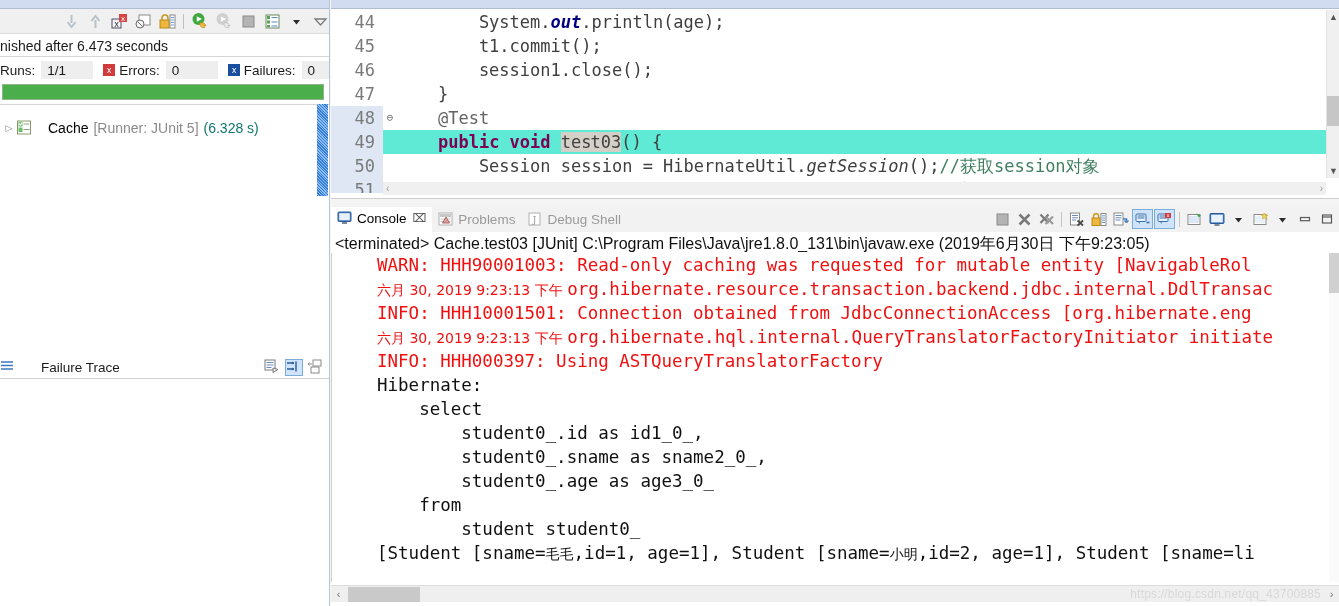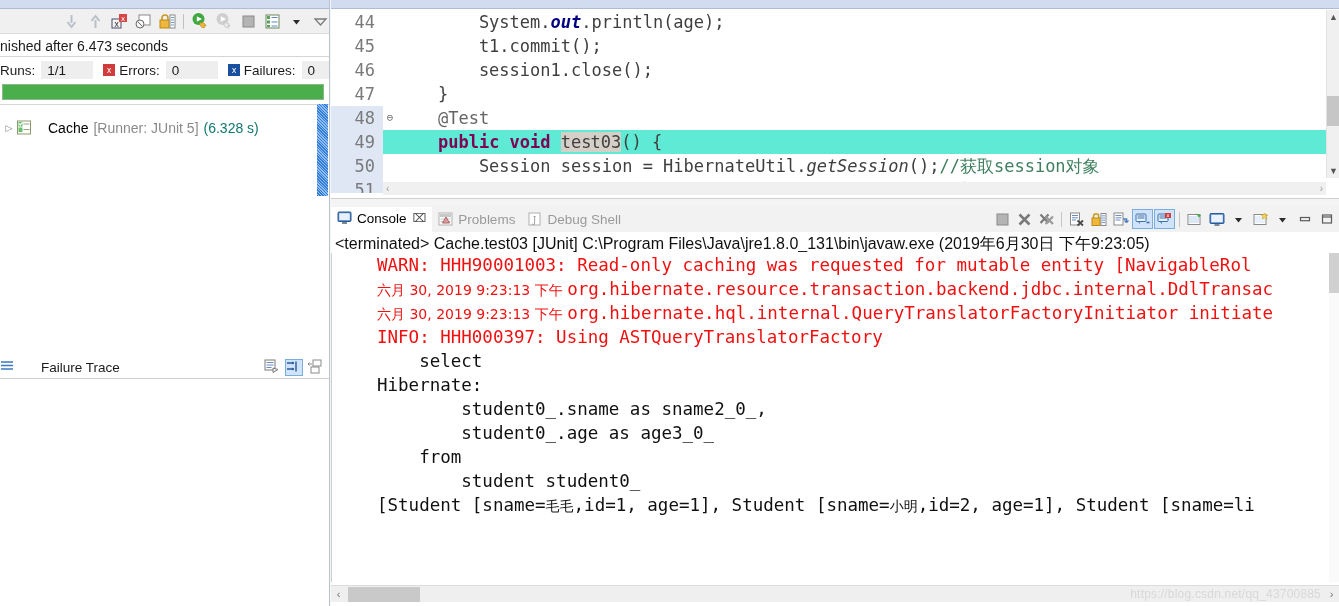--- a/index.html
+++ b/index.html
@@ -663,24 +663,26 @@
               <path d="M2.5 4h9" stroke="#5a5a5a" stroke-width="1.2"></path>
             </svg>
         </div>
       </div>
 
       <div id="console-termline">&lt;terminated&gt; Cache.test03 [JUnit] C:\Program Files\Java\jre1.8.0_131\bin\javaw.exe (2019年6月30日 下午9:23:05)</div>
 
       <div id="console-out">
         <div class="cline"><span class="red">WARN: HHH90001003: Read-only caching was requested for mutable entity [NavigableRol</span></div>
         <div class="cline"><span class="red cjk">六月 30, 2019 9:23:13 下午 </span><span class="red">org.hibernate.resource.transaction.backend.jdbc.internal.DdlTransac</span></div>
+        <div class="cline"><span class="red">INFO: HHH10001501: Connection obtained from JdbcConnectionAccess [org.hibernate.eng</span></div>
         <div class="cline"><span class="red cjk">六月 30, 2019 9:23:13 下午 </span><span class="red">org.hibernate.hql.internal.QueryTranslatorFactoryInitiator initiate</span></div>
         <div class="cline"><span class="red">INFO: HHH000397: Using ASTQueryTranslatorFactory</span></div>
+        <div class="cline"><span class="blk">Hibernate: </span></div>
         <div class="cline"><span class="blk">    select</span></div>
-        <div class="cline"><span class="blk">Hibernate: </span></div>
+        <div class="cline"><span class="blk">        student0_.id as id1_0_,</span></div>
         <div class="cline"><span class="blk">        student0_.sname as sname2_0_,</span></div>
         <div class="cline"><span class="blk">        student0_.age as age3_0_</span></div>
         <div class="cline"><span class="blk">    from</span></div>
         <div class="cline"><span class="blk">        student student0_</span></div>
         <div class="cline"><span class="blk">[Student [sname=</span><span class="blk cjk">毛毛</span><span class="blk">,id=1, age=1], Student [sname=</span><span class="blk cjk">小明</span><span class="blk">,id=2, age=1], Student [sname=li</span></div>
       </div>
 
       <div id="console-vscroll">
         <div class="cvthumb"></div>
       </div>

